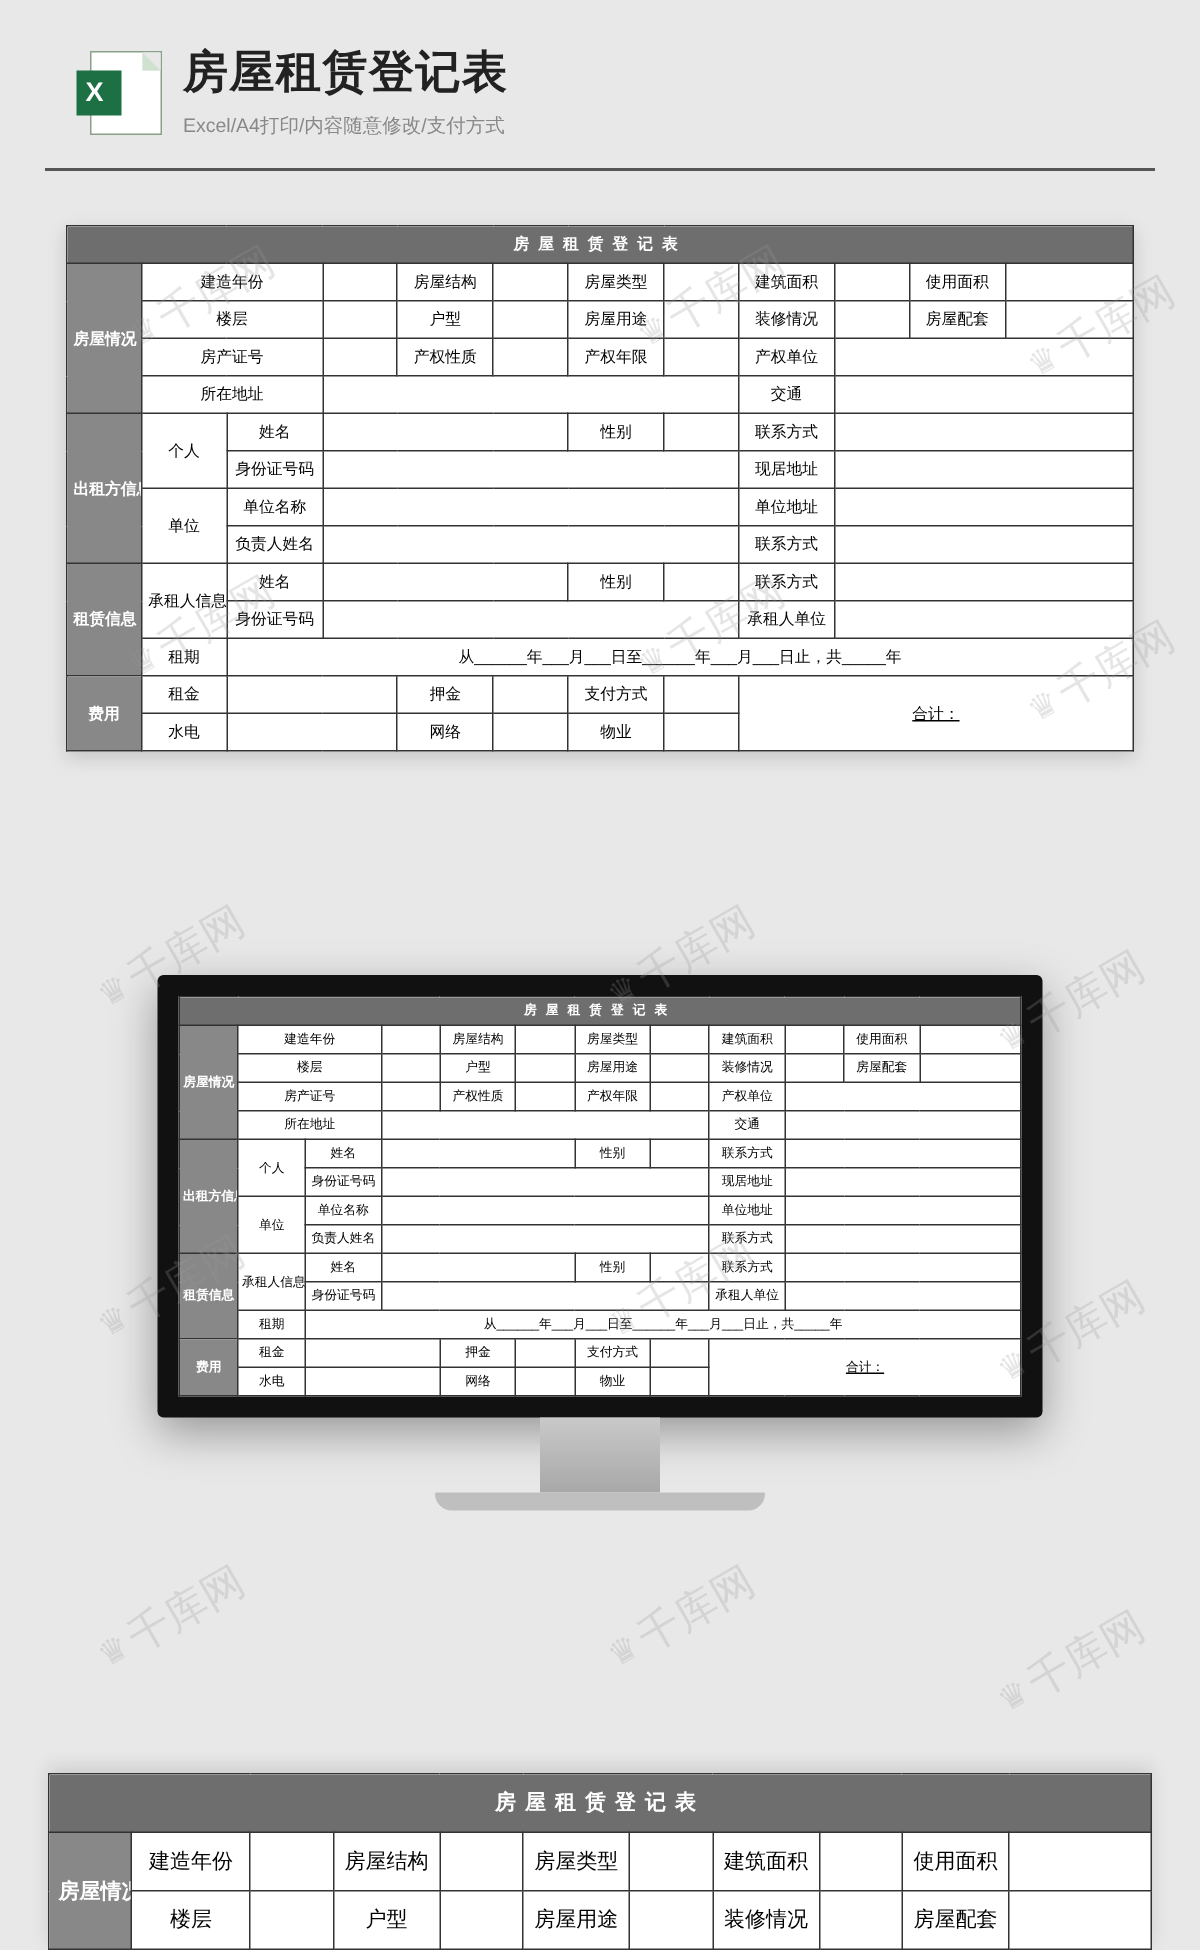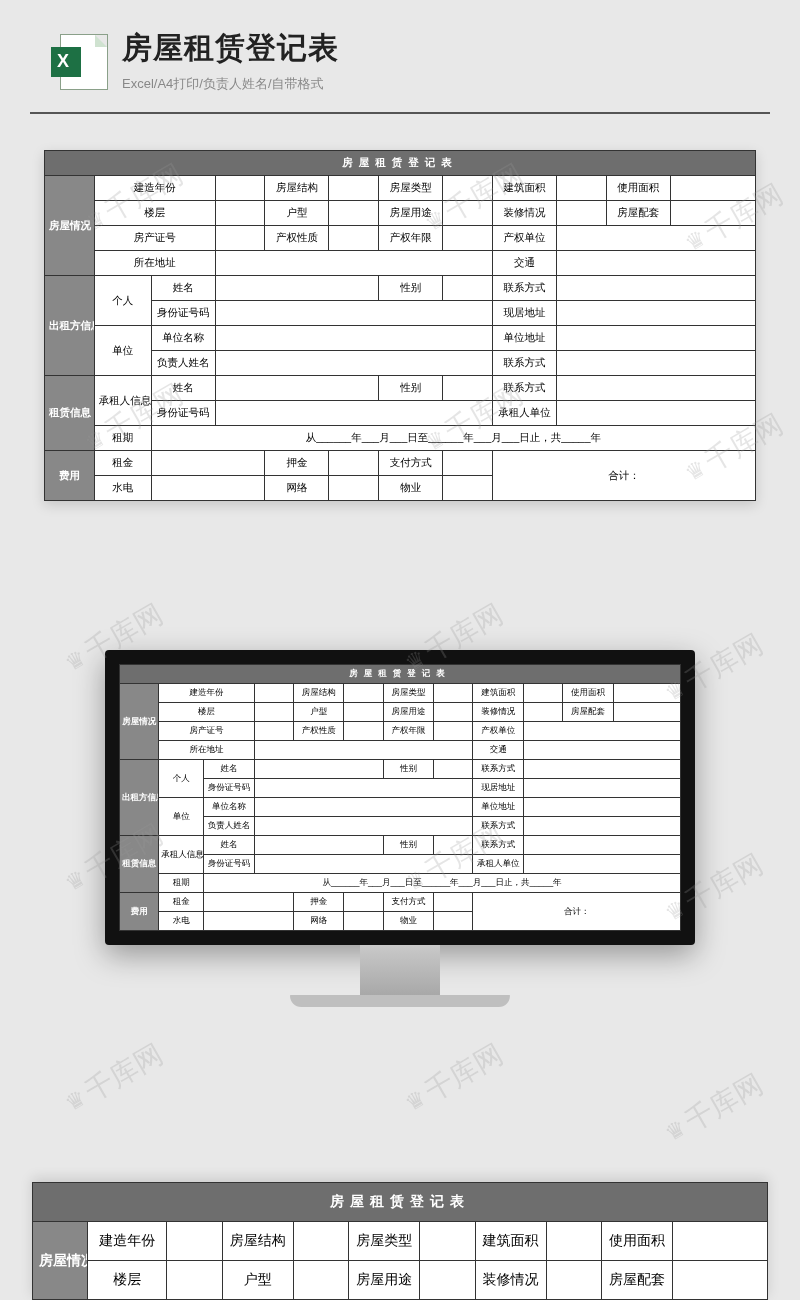--- a/index.html
+++ b/index.html
@@ -107,32 +107,32 @@
     letter-spacing: 6px;
   }
   .preview-top td.title-bar { font-size: 18px; padding: 8px; }
   .monitor-screen td.title-bar { font-size: 14px; padding: 6px; }
   .preview-bottom td.title-bar { font-size: 22px; padding: 12px; }
   
   td.section {
     background: #888; color: #fff; font-weight: bold;
     writing-mode: horizontal-tb;
   }
-  td.blank-r { text-align: left; }
+  td.blank-r { text-align: left; text-decoration: underline; }
 </style>
 </head>
 <body>
 
 <div class="header">
   <div class="excel-icon">
     <div class="excel-fold"></div>
   </div>
   <div class="header-text">
     <h1>房屋租赁登记表</h1>
-    <div class="subtitle">Excel/A4打印/负责人姓名/自带格式</div>
+    <div class="subtitle">Excel/A4打印/内容随意修改/支付方式</div>
   </div>
 </div>
 <div class="divider"></div>
 
 <div class="preview-top">
   <table class="sheet">
     <colgroup>
       <col style="width:7%">
         <col style="width:8%">
         <col style="width:9%">

